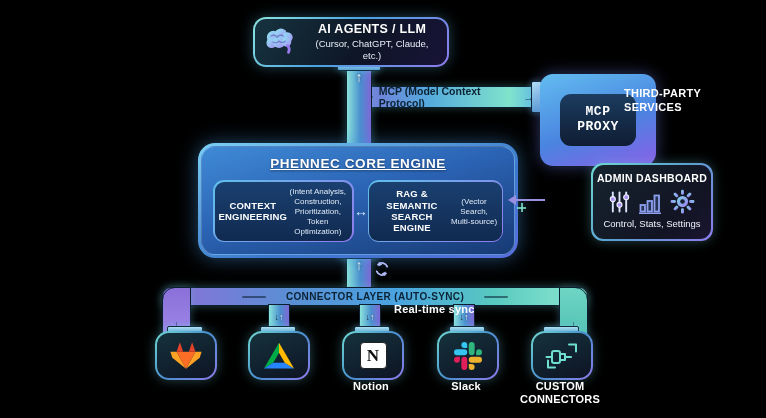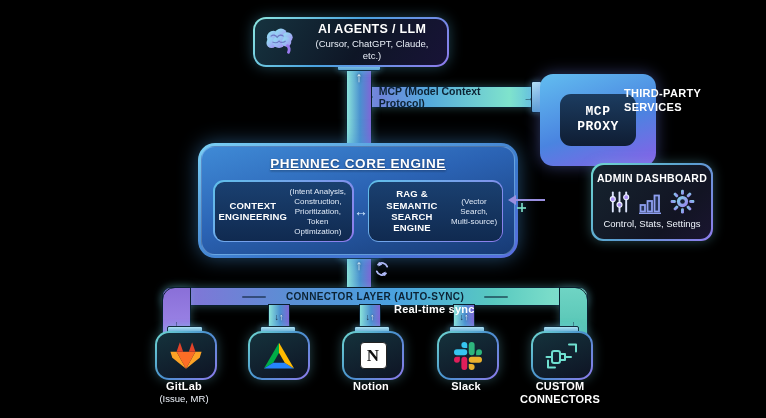--- a/index.html
+++ b/index.html
@@ -349,24 +349,20 @@
           <rect x="7" y="9" width="8" height="12" rx="2"></rect>
           <rect x="15" y="12" width="5" height="6"></rect>
           <line x1="20" y1="15" x2="26" y2="15"></line>
           <path d="M24,2.5 h7 v7"></path>
           <path d="M3,18.5 v7 h7"></path>
         </g>
       </svg>
     </div>
   </div>
 
-  <div class="abs clabel cl-1">
-    <div class="cname">GitLab</div>
-    <div class="ccap">(Issue, MR)</div>
-  </div>
   <div class="abs clabel cl-3">
     <div class="cname">Notion</div>
     <div class="ccap"></div>
   </div>
   <div class="abs clabel cl-4">
     <div class="cname">Slack</div>
     <div class="ccap"></div>
   </div>
   <div class="abs clabel cl-5">
     <div class="cname">CUSTOM CONNECTORS</div>

